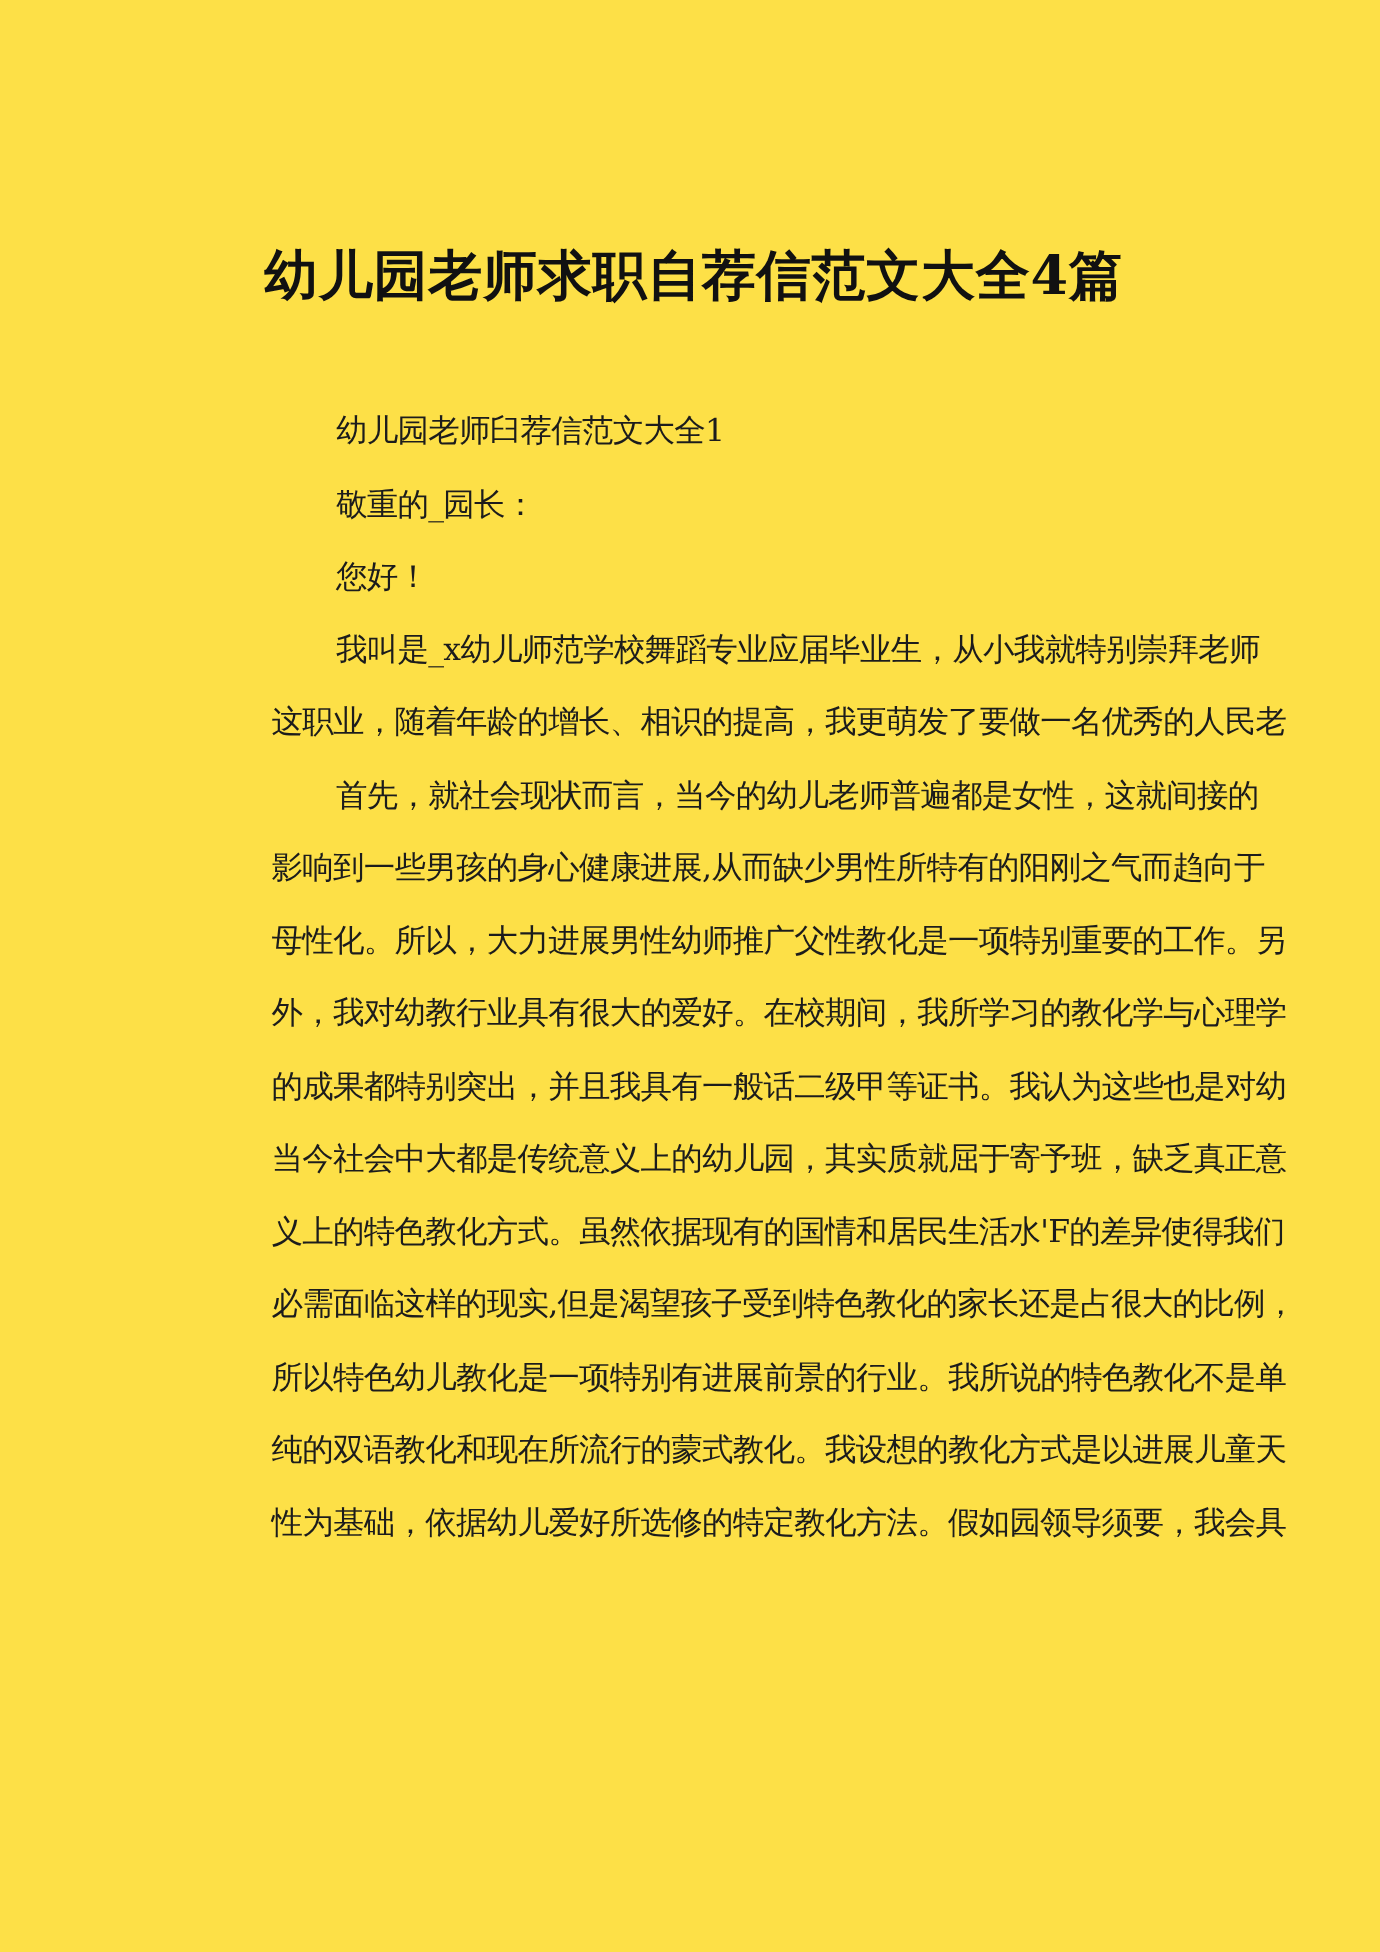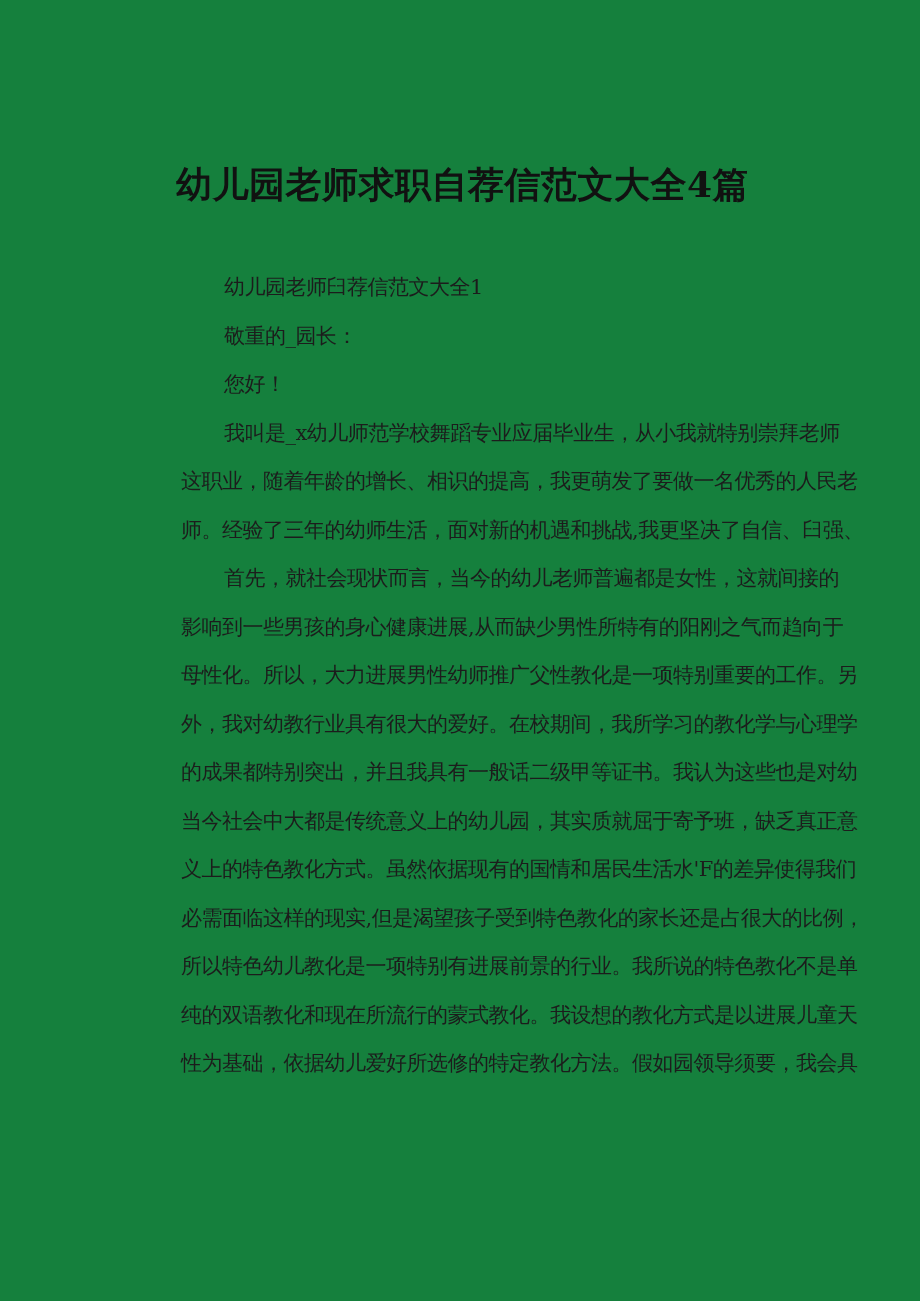--- a/index.html
+++ b/index.html
@@ -13,21 +13,21 @@
     position: relative;
     overflow: hidden;
     font-family: "DejaVu Serif", "Liberation Serif", serif;
     color: #161616;
   }
   .doc-page {
     position: absolute;
     left: 0; top: 0;
     width: 920px;
     height: 1301px;
-    background: #15803d;
+    background: #fde047;
   }
   .doc-title {
     position: absolute;
     left: 176px;
     top: 138px;
     font-size: 36px;
     font-weight: 700;
     line-height: 44px;
     letter-spacing: 0.5px;
     white-space: nowrap;
@@ -58,21 +58,20 @@
 <div class="doc-page">
 
   <h1 class="doc-title">幼儿园老师求职自荐信范文大全4篇</h1>
 
   <div class="doc-body">
     <div class="line indent">幼儿园老师臼荐信范文大全1</div>
     <div class="line indent">敬重的_园长：</div>
     <div class="line indent">您好！</div>
     <div class="line indent">我叫是_x幼儿师范学校舞蹈专业应届毕业生，从小我就特别崇拜老师</div>
     <div class="line">这职业，随着年龄的增长、相识的提高，我更萌发了要做一名优秀的人民老</div>
-    <div class="line">师。经验了三年的幼师生活，面对新的机遇和挑战,我更坚决了自信、臼强、</div>
     <div class="line indent">首先，就社会现状而言，当今的幼儿老师普遍都是女性，这就间接的</div>
     <div class="line">影响到一些男孩的身心健康进展,从而缺少男性所特有的阳刚之气而趋向于</div>
     <div class="line">母性化。所以，大力进展男性幼师推广父性教化是一项特别重要的工作。另</div>
     <div class="line">外，我对幼教行业具有很大的爱好。在校期间，我所学习的教化学与心理学</div>
     <div class="line">的成果都特别突出，并且我具有一般话二级甲等证书。我认为这些也是对幼</div>
     <div class="line">当今社会中大都是传统意义上的幼儿园，其实质就屈于寄予班，缺乏真正意</div>
     <div class="line">义上的特色教化方式。虽然依据现有的国情和居民生活水'F的差异使得我们</div>
     <div class="line">必需面临这样的现实,但是渴望孩子受到特色教化的家长还是占很大的比例，</div>
     <div class="line">所以特色幼儿教化是一项特别有进展前景的行业。我所说的特色教化不是单</div>
     <div class="line">纯的双语教化和现在所流行的蒙式教化。我设想的教化方式是以进展儿童天</div>

